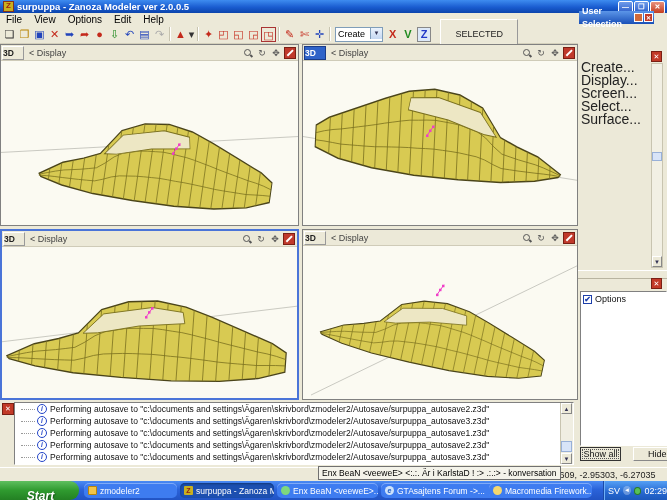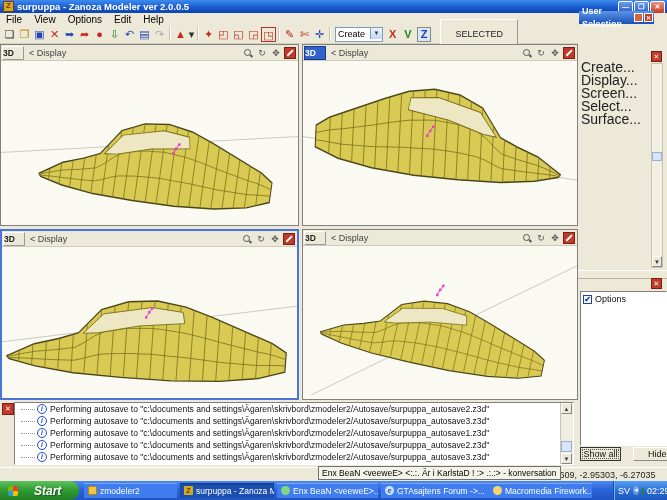--- a/index.html
+++ b/index.html
@@ -102,35 +102,35 @@
   .cursorpos{position:absolute;left:507px;top:2px;white-space:nowrap;}
   .chat-tip{position:absolute;left:318px;top:466px;height:12px;background:#F4F3EA;
     border:1px solid #707070;font-size:8.5px;line-height:12px;padding:0 3px;color:#000;
     white-space:nowrap;z-index:5;}
   
   .taskbar{position:absolute;left:0;top:481px;width:667px;height:19px;
     background:linear-gradient(180deg,#4A8AF4 0%,#2B63D9 45%,#2153C4 100%);}
   .startbtn{position:absolute;left:0;top:0;width:79px;height:19px;border-radius:0 9px 9px 0;
     background:linear-gradient(180deg,#5FBF5F 0%,#2F9A2F 50%,#238023 100%);
     color:#fff;font-style:italic;font-weight:bold;font-size:12px;display:flex;align-items:center;
-    gap:16px;padding-left:8px;box-sizing:border-box;text-shadow:1px 1px 1px #1A5A1A;}
+    gap:8px;padding-left:2px;box-sizing:border-box;text-shadow:1px 1px 1px #1A5A1A;flex-direction:column;}
   .flag{width:10px;height:10px;border-radius:2px;
     background:conic-gradient(#E34234 0 25%,#F3C300 0 50%,#2D9BE3 0 75%,#7DBB00 0);}
-  .task{position:absolute;top:2px;height:15px;border-radius:0;background:#3E7CF0;
+  .task{position:absolute;top:2px;height:15px;border-radius:5px;background:#3E7CF0;
     box-shadow:inset 0 1px 0 #7FAAF8;color:#fff;font-size:8.5px;display:flex;align-items:center;
     gap:3px;padding:0 4px;box-sizing:border-box;white-space:nowrap;overflow:hidden;}
   .task.active{background:#1C4FB0;box-shadow:inset 0 1px 2px #123878;}
   .ticon{width:9px;height:9px;flex:0 0 auto;border-radius:1px;font-size:7px;line-height:9px;
     text-align:center;font-weight:bold;}
   .ic-folder{background:#F0C44A;border:1px solid #B8860B;box-sizing:border-box;}
   .ic-zmod{background:#C8B020;color:#902010;}
   .ic-msn{background:#7ED87E;border-radius:50%;}
   .ic-ie{background:#CDE2FA;color:#1A5AC8;border-radius:50%;font-style:italic;}
   .ic-fw{background:#F5D76E;color:#8A5A00;border-radius:50%;}
-  .tray{position:absolute;right:0;top:0;width:54px;height:19px;
+  .tray{position:absolute;right:0;top:0;width:64px;height:19px;
     background:linear-gradient(180deg,#55A0F5 0%,#2668D0 60%,#1C58BC 100%);
     border-left:1px solid #1A4AA8;box-shadow:inset 1px 0 0 #6FB0F8;
     display:flex;align-items:center;gap:3px;padding-left:4px;box-sizing:border-box;
     color:#fff;font-size:9px;}
   .chev{width:9px;height:9px;border-radius:50%;background:rgba(255,255,255,.3);font-size:6px;
     line-height:9px;text-align:center;}
   .msn-dot{width:8px;height:8px;border-radius:50%;background:#58C058;border:1px solid #2A7A2A;box-sizing:border-box;}
 </style>
 </head>
 <body>

